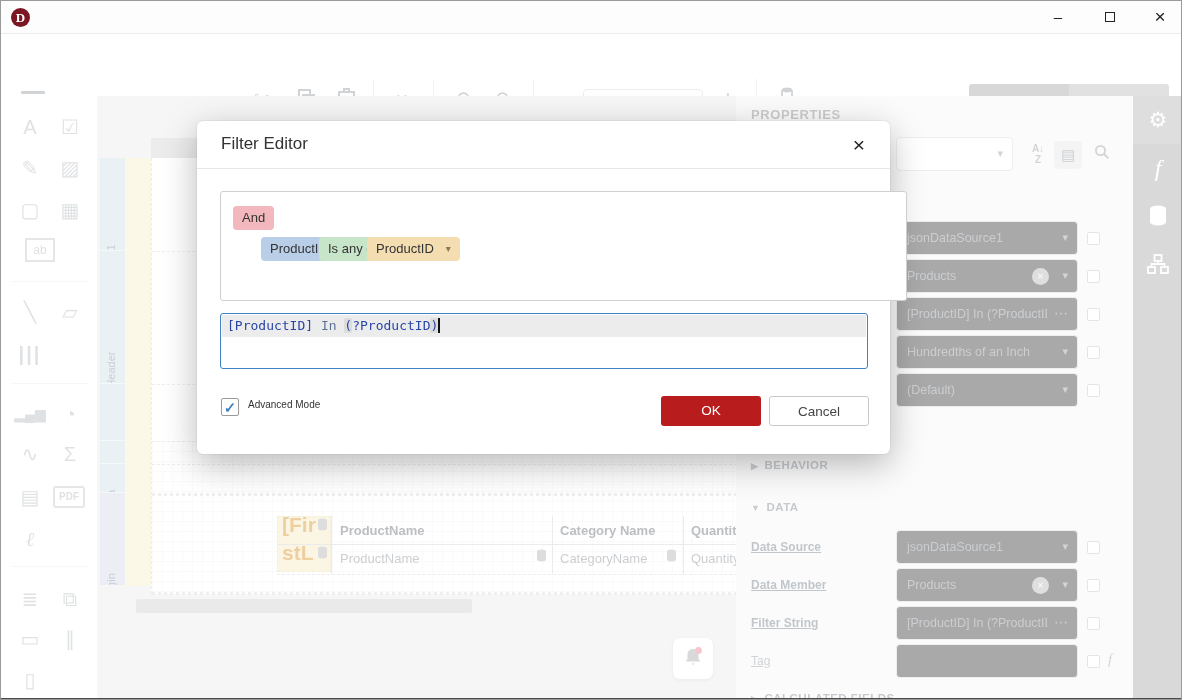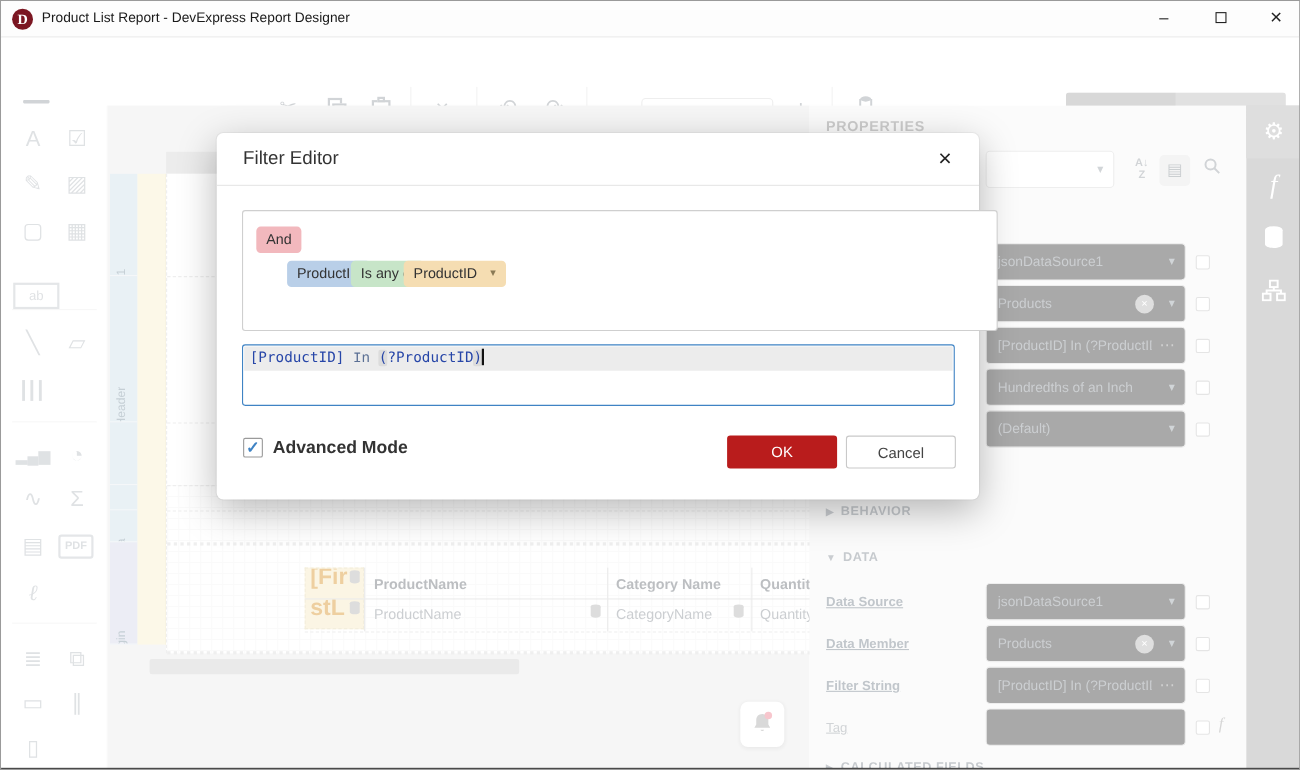--- a/index.html
+++ b/index.html
@@ -91,33 +91,32 @@
   .dlg-close { position:absolute; right:17px; top:10px; width:28px; height:28px; font-size:21px; color:#222; text-align:center; line-height:28px; cursor:default; }
   .cond-panel { position:absolute; left:23px; top:70px; width:687px; height:110px; border:1px solid #cfcfcf; border-radius:3px; background:#fff; }
   .token { position:absolute; height:24px; border-radius:4px; font-size:13px; color:#333; line-height:24px; padding:0 9px; white-space:nowrap; }
   .expr { position:absolute; left:23px; top:192px; width:648px; height:56px; border:1.5px solid #3f83c4; border-radius:3px; background:#fff; overflow:hidden; }
   .expr-line { position:absolute; left:1px; top:1px; right:1px; height:22px; background:#ececec; font-family:"DejaVu Sans Mono", monospace; font-size:13px; line-height:22px; padding-left:5px; white-space:pre; }
   .code-f { color:#2746a8; }
   .code-k { color:#5a6f94;font-family:Liberation Mono, monospace; }
   .code-p { color:#2746a8; background:#dcdcdc; border-radius:2px; }
   .cursorbar { display:inline-block; width:2px; height:15px; background:#111; vertical-align:-3px; }
   .dlg-check { position:absolute; left:24px; top:277px; width:18px; height:18px; border:1px solid #9a9a9a; border-radius:2px; background:#fff; color:#3f83c4; font-size:15px; font-weight:bold; text-align:center; line-height:17px; }
-  .dlg-check-label { position:absolute; left:51px; top:278px; font-size:16px; color:#333;font-weight:bold; }
+  .dlg-check-label { position:absolute; left:51px; top:278px; font-size:10px; color:#333; }
   .btn { position:absolute; top:275px; width:100px; height:30px; border-radius:3px; font-size:13.5px; text-align:center; line-height:30px; cursor:default; }
   .btn-ok { left:464px; background:#b91c1c; color:#fff; }
   .btn-cancel { left:572px; background:#fff; color:#444; border:1px solid #c9c9c9; }
 </style>
 </head>
 <body>
 
 <div id="screen">
 
   <div class="titlebar">
     <div class="logo">D</div>
-    <div class="title-text">Product List Report - DevExpress Report Designer</div>
     <div class="winbtn" style="left:1034px;">–</div>
     <div class="winbtn" style="left:1086px;"><span class="maxbox"></span></div>
     <div class="winbtn" style="left:1136px; font-size:19px;">×</div>
   </div>
 
   <div class="toolbar">
     <div class="tb-icon hamburger" style="left:20px; top:53px;">
         <span></span>
         <span></span>
         <span></span>
@@ -157,21 +156,21 @@
     </div>
   </div>
 
   <div class="toolbox">
     <div class="tool" style="left:12px; top:14px;">A</div>
     <div class="tool" style="left:52px; top:14px;">☑</div>
     <div class="tool" style="left:12px; top:55px;">✎</div>
     <div class="tool" style="left:52px; top:55px;">▨</div>
     <div class="tool" style="left:12px; top:97px;">▢</div>
     <div class="tool" style="left:52px; top:97px;">▦</div>
-    <div class="tool small" style="left:11px; top:139px; border:2px solid #c3c8cd; width:42px; height:24px; line-height:20px; margin-top:22px;">ab</div>
+    <div class="tool small" style="left:24px; top:139px; border:2px solid #c3c8cd; width:30px; height:24px; line-height:20px; margin-top:3px;">ab</div>
     <div class="tool-sep" style="top:185px;"></div>
     <div class="tool" style="left:12px; top:199px;">╲</div>
     <div class="tool" style="left:52px; top:199px;">▱</div>
     <div class="tool" style="left:12px; top:241px; letter-spacing:2px; font-weight:bold;">|||</div>
     <div class="tool-sep" style="top:287px;"></div>
     <div class="tool" style="left:12px; top:301px; font-size:14px;">▂▄▆</div>
     <div class="tool" style="left:52px; top:301px;">◔</div>
     <div class="tool" style="left:12px; top:341px;">∿</div>
     <div class="tool" style="left:52px; top:341px;">Σ</div>
     <div class="tool" style="left:12px; top:384px;">▤</div>

